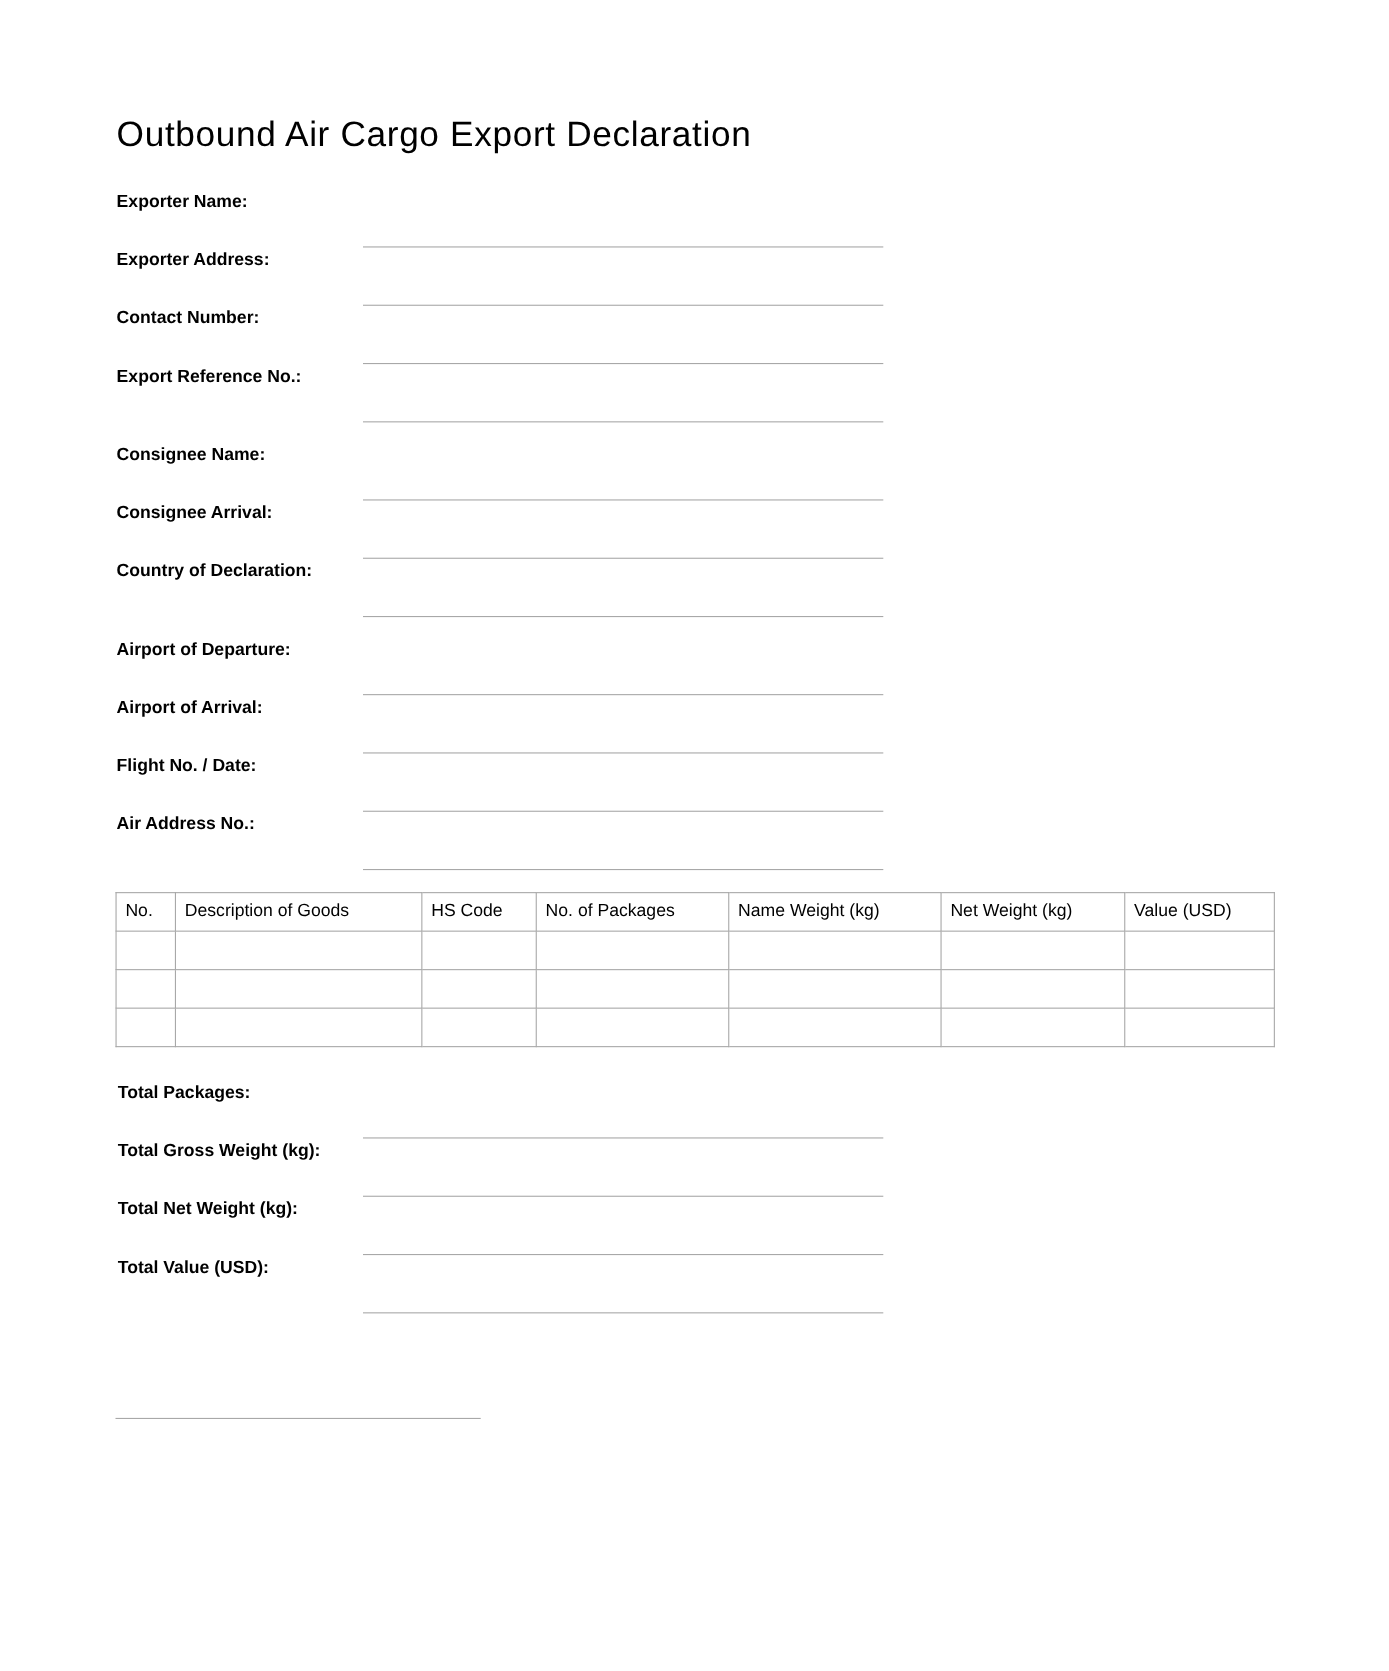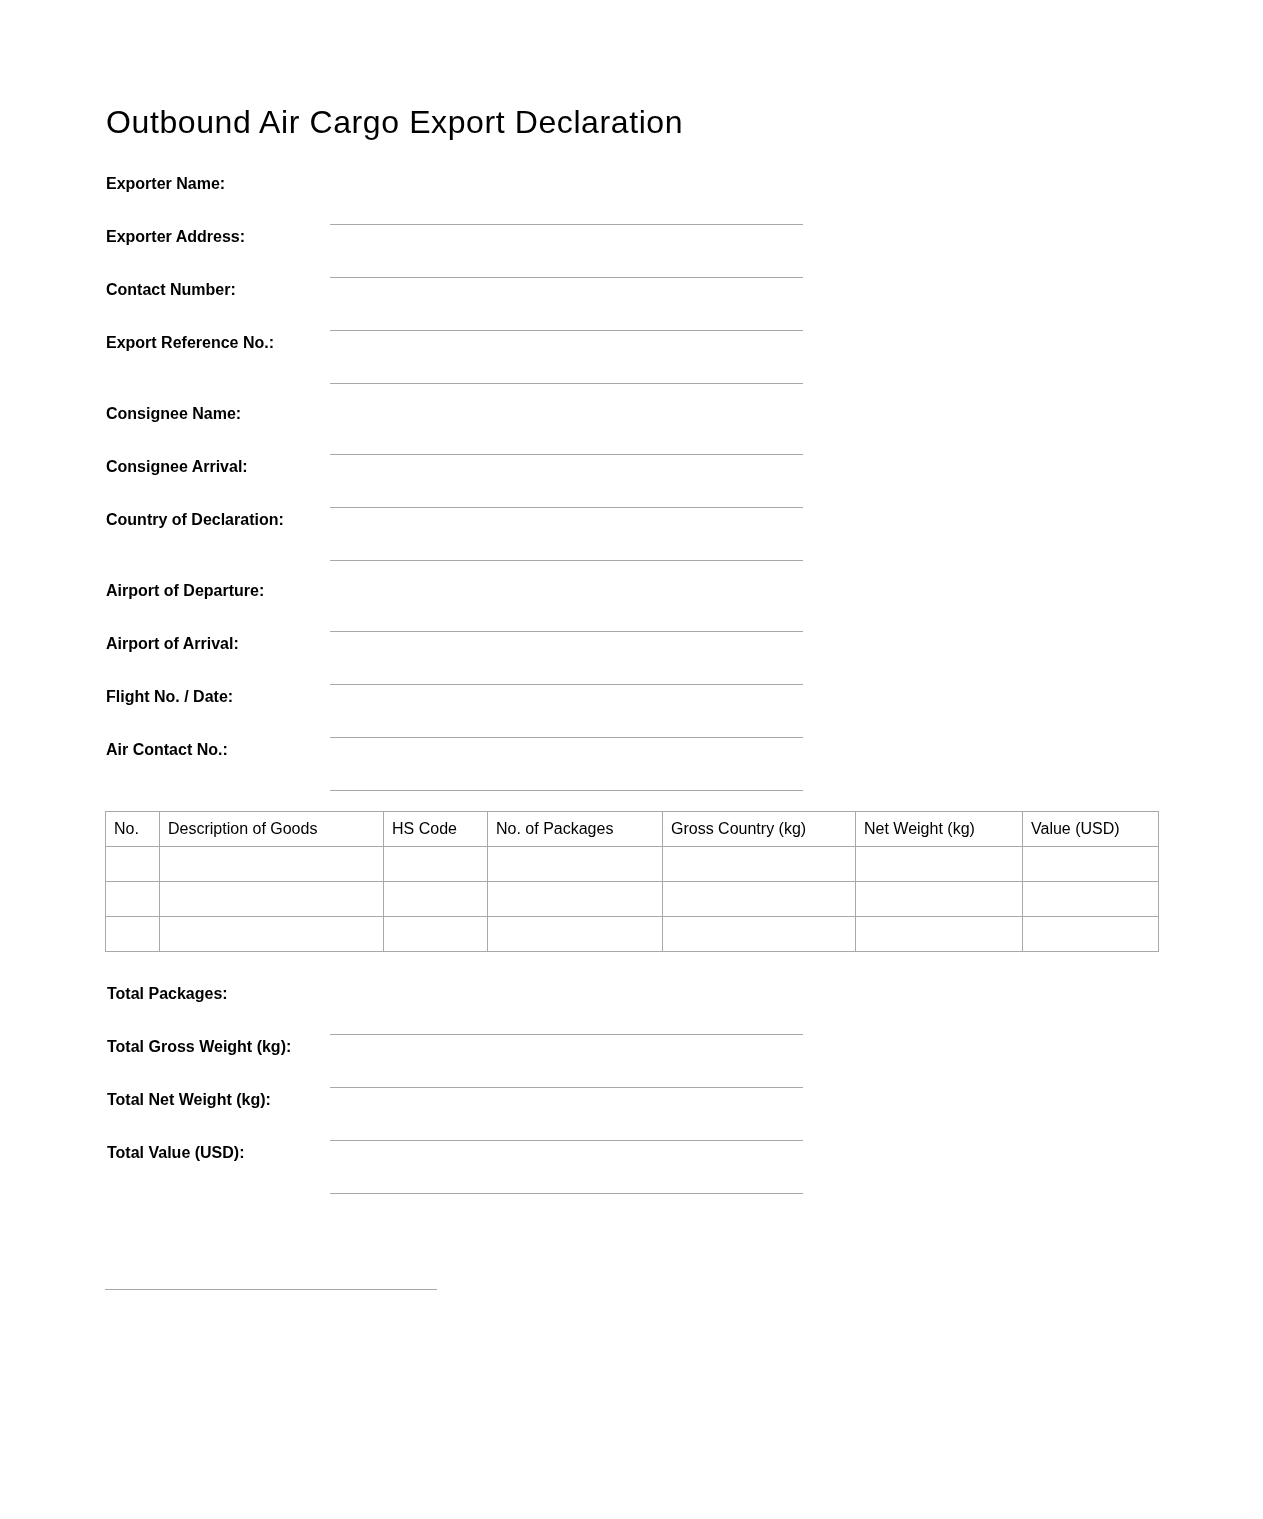--- a/index.html
+++ b/index.html
@@ -92,42 +92,42 @@
   </div>
   <div class="field" style="top:634px">
     <span class="label">Airport of Arrival:</span>
     <input class="line" type="text" value="" style="">
   </div>
   <div class="field" style="top:687px">
     <span class="label">Flight No. / Date:</span>
     <input class="line" type="text" value="" style="">
   </div>
   <div class="field" style="top:740px">
-    <span class="label">Air Contact No.:</span>
+    <span class="label">Air Address No.:</span>
     <input class="line" type="text" value="" style="">
   </div>
 </section>
 
 <table class="goods">
   <colgroup>
     <col style="width:54px">
       <col style="width:224px">
       <col style="width:104px">
       <col style="width:175px">
       <col style="width:193px">
       <col style="width:167px">
       <col style="width:136px">
   </colgroup>
   <thead>
     <tr>
       <th>No.</th>
       <th>Description of Goods</th>
       <th>HS Code</th>
       <th>No. of Packages</th>
-      <th>Gross Country (kg)</th>
+      <th>Name Weight (kg)</th>
       <th>Net Weight (kg)</th>
       <th>Value (USD)</th>
     </tr>
   </thead>
   <tbody>
     <tr>
       <td><input type="text" value="" style=""></td>
       <td><input type="text" value="" style=""></td>
       <td><input type="text" value="" style=""></td>
       <td><input type="text" value="" style=""></td>

